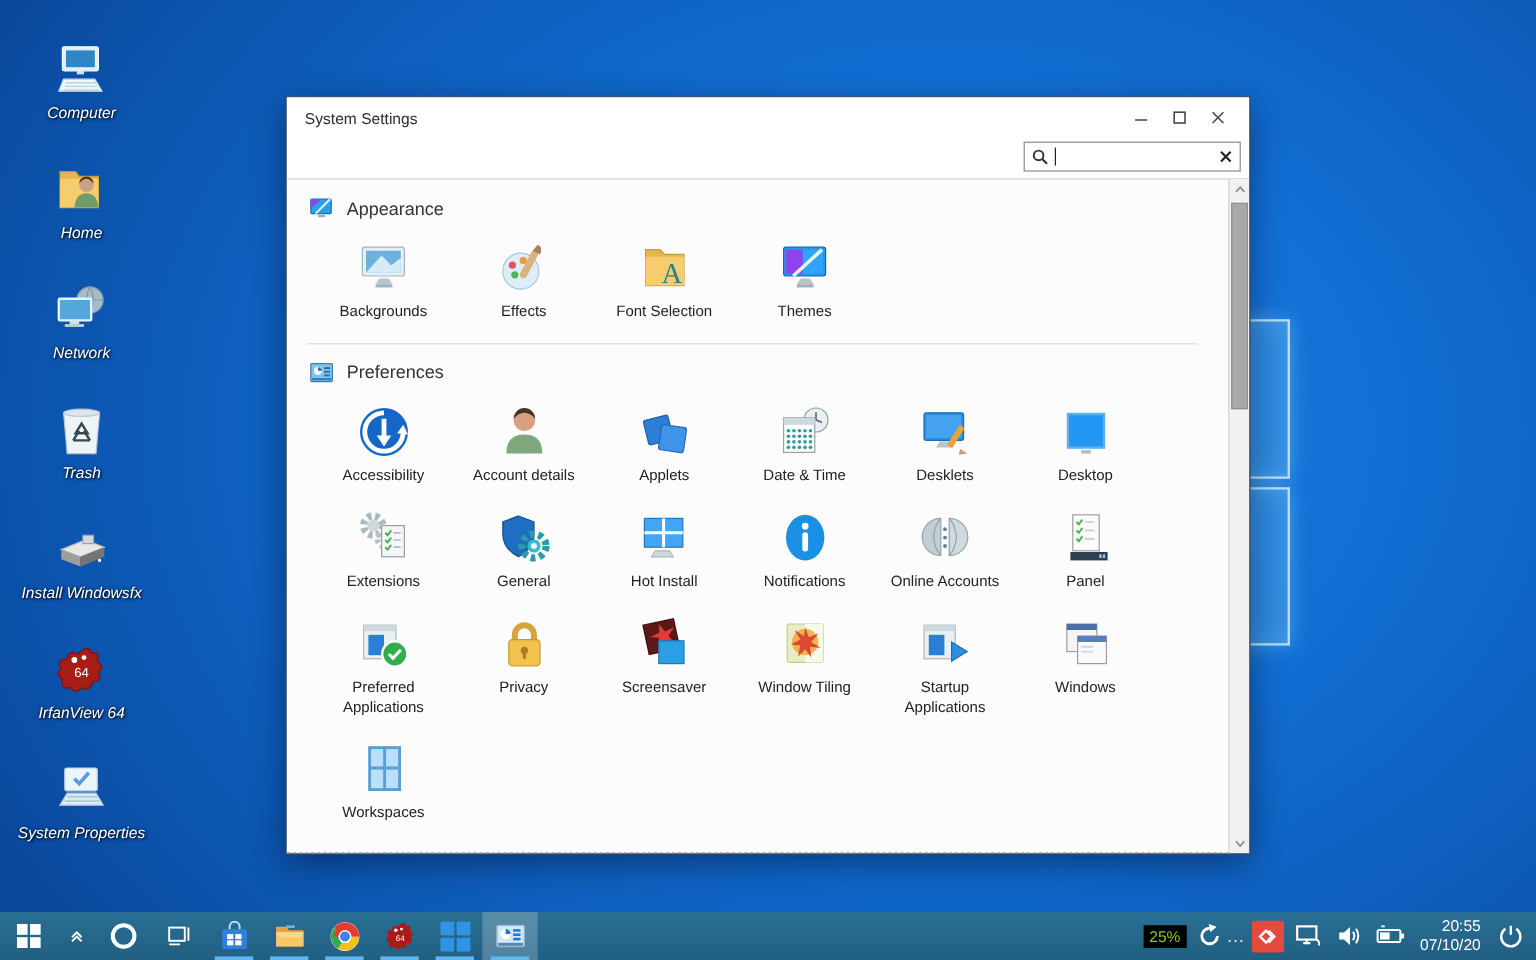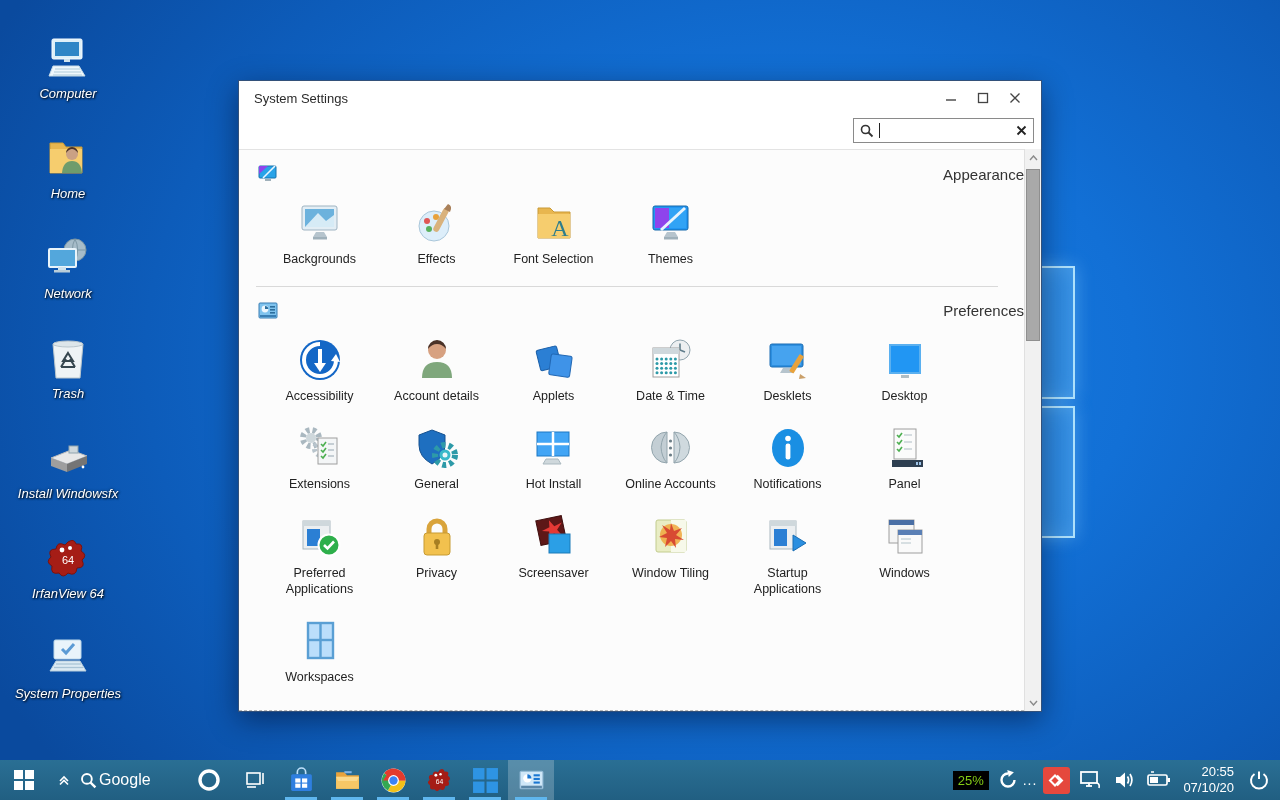--- a/index.html
+++ b/index.html
@@ -29,21 +29,21 @@
   .caption-btns { margin-left:auto; display:flex; align-items:center; padding-right:10px; }
   .cap-btn { width:32px; height:26px; display:flex; align-items:center; justify-content:center; cursor:pointer; }
   .searchrow { height:34px; position:relative; background:#fff; }
   .searchbox { position:absolute; right:7px; top:3px; width:181px; height:25px; background:#fff;
     border:1px solid #8a8a8a; display:flex; align-items:center; padding:0 6px; }
   .searchbox .caret { width:1px; height:15px; background:#222; margin-left:5px; animation:blink 1.2s step-end infinite; }
   @keyframes blink { 50% { opacity:0; } }
   .searchbox .clear-x { margin-left:auto; cursor:pointer; display:flex; }
   .win-content { position:absolute; left:0; right:17px; top:68px; bottom:0; background:#fcfcfc;
     border-top:1px solid #e3e3e3; border-bottom:1px dashed #b9b9b9; overflow:hidden; }
-  .section-header { display:flex; align-items:center; gap:10px; margin:13px 0 2px 18px;justify-content:space-between; }
+  .section-header { display:flex; align-items:center; gap:10px; margin:13px 0 2px 18px; }
   .section-header .hdr-label { font-size:15px; color:#333; }
   .cs-grid { display:flex; flex-wrap:wrap; padding-left:22px; width:740px; }
   .cs-cell { width:117px; padding:12px 4px 8px 4px; display:flex; flex-direction:column; align-items:center; cursor:pointer; }
   .cs-cell .cs-ic { width:48px; height:48px; }
   .cs-cell .cs-label { margin-top:5px; font-size:12.5px; color:#222; text-align:center; line-height:1.25; }
   .divider { border:none; border-top:1px solid #d9d9d9; margin:10px 26px 2px 17px; }
   
   .scrollbar { position:absolute; top:68px; right:0; bottom:0; width:17px; background:#f1f1f1; border-left:1px solid #e0e0e0; }
   .sb-arrow { position:absolute; left:0; width:17px; height:17px; display:flex; align-items:center; justify-content:center; cursor:pointer; }
   .sb-up { top:0; } .sb-down { bottom:0; }
@@ -351,37 +351,37 @@
           <span class="cs-ic" style="display: inline-block;"><svg viewBox="0 0 48 48" width="100%" height="100%">
               <rect x="7" y="8" width="32" height="24" fill="#42a5f5" stroke="#1d78c4"></rect>
               <line x1="23" y1="8" x2="23" y2="32" stroke="#fff" stroke-width="2.5"></line>
               <line x1="7" y1="20" x2="39" y2="20" stroke="#fff" stroke-width="2.5"></line>
               <polygon points="16,35 28,35 31,40 13,40" fill="#cfd8dc" stroke="#a9b8bf"></polygon>
             </svg></span>
           <div class="cs-label">Hot Install</div>
         </div>
         <div class="cs-cell">
           <span class="cs-ic" style="display: inline-block;"><svg viewBox="0 0 48 48" width="100%" height="100%">
+              <ellipse cx="24" cy="24" rx="16" ry="19" fill="#1a8fe3"></ellipse>
+              <circle cx="24" cy="14.5" r="2.8" fill="#fff"></circle>
+              <rect x="21.6" y="19.5" width="4.8" height="16" rx="2.2" fill="#fff"></rect>
+            </svg></span>
+          <div class="cs-label">Notifications</div>
+        </div>
+        <div class="cs-cell">
+          <span class="cs-ic" style="display: inline-block;"><svg viewBox="0 0 48 48" width="100%" height="100%">
               <path d="M20,8 a15,15 0 0 0 0,31 z" fill="#c3ced4" stroke="#93a5ad"></path>
               <path d="M27,8 a15,15 0 0 1 0,31 z" fill="#cfd9de" stroke="#93a5ad"></path>
               <path d="M20,8 a15,22 0 0 0 -6,15 a15,22 0 0 0 6,16" fill="none" stroke="#93a5ad"></path>
               <path d="M27,8 a15,22 0 0 1 6,15 a15,22 0 0 1 -6,16" fill="none" stroke="#93a5ad"></path>
               <circle cx="23.5" cy="17" r="1.6" fill="#6b7d86"></circle>
               <circle cx="23.5" cy="24" r="1.6" fill="#6b7d86"></circle>
               <circle cx="23.5" cy="31" r="1.6" fill="#6b7d86"></circle>
             </svg></span>
           <div class="cs-label">Online Accounts</div>
-        </div>
-        <div class="cs-cell">
-          <span class="cs-ic" style="display: inline-block;"><svg viewBox="0 0 48 48" width="100%" height="100%">
-              <ellipse cx="24" cy="24" rx="16" ry="19" fill="#1a8fe3"></ellipse>
-              <circle cx="24" cy="14.5" r="2.8" fill="#fff"></circle>
-              <rect x="21.6" y="19.5" width="4.8" height="16" rx="2.2" fill="#fff"></rect>
-            </svg></span>
-          <div class="cs-label">Notifications</div>
         </div>
         <div class="cs-cell">
           <span class="cs-ic" style="display: inline-block;"><svg viewBox="0 0 48 48" width="100%" height="100%">
               <rect x="13" y="5" width="22" height="30" fill="#fbfbfb" stroke="#9e9e9e"></rect>
               <polyline points="16,11 18,13 21,9" fill="none" stroke="#4caf50" stroke-width="1.6"></polyline>
               <line x1="23" y1="11" x2="31" y2="11" stroke="#c5ced4" stroke-width="1.4"></line>
               <polyline points="16,18 18,20 21,16" fill="none" stroke="#4caf50" stroke-width="1.6"></polyline>
               <line x1="23" y1="18" x2="31" y2="18" stroke="#c5ced4" stroke-width="1.4"></line>
               <polyline points="16,25 18,27 21,23" fill="none" stroke="#4caf50" stroke-width="1.6"></polyline>
               <line x1="23" y1="25" x2="31" y2="25" stroke="#c5ced4" stroke-width="1.4"></line>
@@ -480,27 +480,20 @@
       <rect x="0" y="11" width="9" height="9" fill="#fff"></rect>
         <rect x="11" y="11" width="9" height="9" fill="#fff"></rect>
     </svg>
   </div>
   <div class="tb-btn tb-chevron">
     <svg width="12" height="12" viewBox="0 0 12 12">
       <polyline points="2,7 6,3 10,7" fill="none" stroke="#fff" stroke-width="1.6"></polyline>
       <polyline points="2,10.5 6,6.5 10,10.5" fill="none" stroke="#fff" stroke-width="1.6"></polyline>
     </svg>
   </div>
-  <div class="tb-search">
-    <svg width="17" height="17" viewBox="0 0 16 16">
-      <circle cx="6.5" cy="6.5" r="4.6" fill="none" stroke="#fff" stroke-width="1.8"></circle>
-      <line x1="10" y1="10" x2="14.5" y2="14.5" stroke="#fff" stroke-width="2.2"></line>
-    </svg>
-    <span>Google</span>
-  </div>
   <div class="tb-btn tb-ring">
     <svg width="24" height="24" viewBox="0 0 24 24">
         <circle cx="12" cy="12" r="9" fill="none" stroke="#fff" stroke-width="3.4"></circle>
       </svg>
   </div>
   <div class="tb-btn tb-taskview">
     <svg width="22" height="22" viewBox="0 0 22 22">
       <rect x="3" y="4" width="13" height="11" fill="none" stroke="#fff" stroke-width="1.6"></rect>
       <line x1="19" y1="4" x2="19" y2="15" stroke="#fff" stroke-width="1.6"></line>
       <line x1="3" y1="18" x2="12" y2="18" stroke="#fff" stroke-width="1.6"></line>

